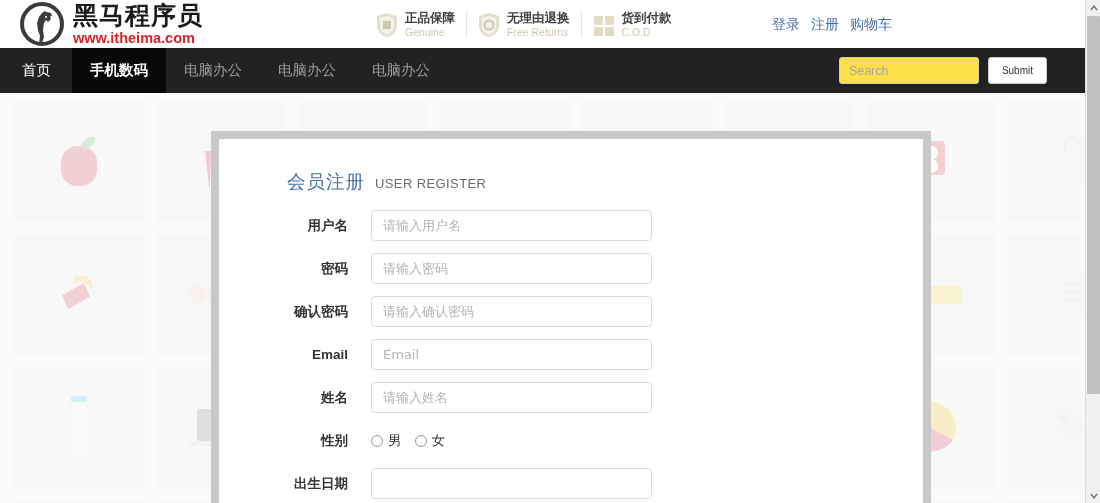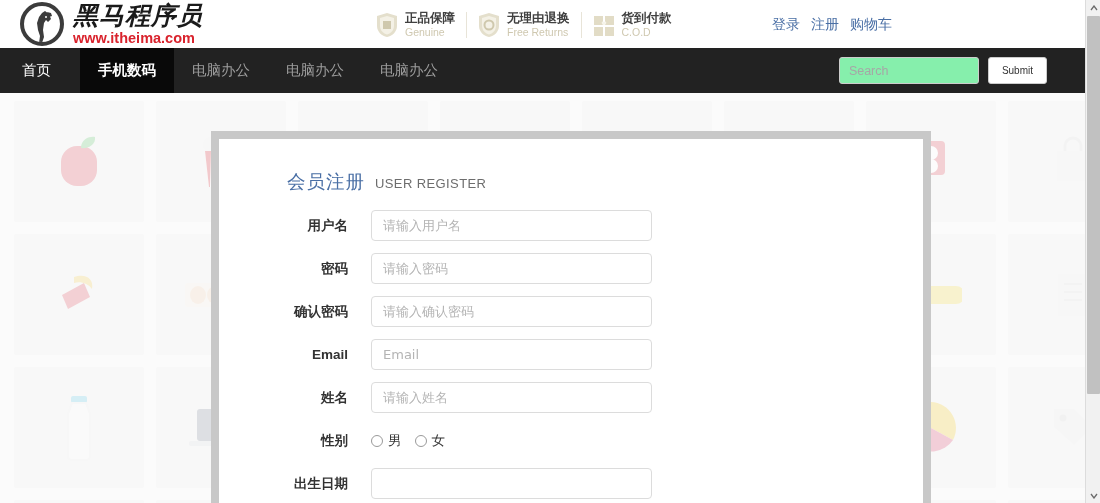--- a/index.html
+++ b/index.html
@@ -50,21 +50,20 @@
     left: 7px; top: 4px;
     width: 24px; height: 34px;
   }
   .logo-text { margin-left: 9px; line-height: 1; }
   .logo-cn {
     font-size: 25px;
     font-weight: bold;
     color: #1a1a1a;
     letter-spacing: 1px;
     font-family: "DejaVu Sans", sans-serif;
-    font-style: italic;
   }
   .logo-url {
     font-size: 14.5px;
     font-weight: bold;
     color: #d9232d;
     margin-top: 3px;
     font-family: "Liberation Sans", sans-serif;
   }
 
   .badges {
@@ -126,40 +125,40 @@
   .nav-item {
     display: flex;
     align-items: center;
     padding: 0 18px;
     font-size: 14.5px;
     color: #9d9d9d;
     font-family: "DejaVu Sans", sans-serif;
     cursor: pointer;
     white-space: nowrap;
   }
-  .nav-item.home { color: #ffffff; padding-left: 22px; padding-right: 29px; }
+  .nav-item.home { color: #ffffff; padding-left: 22px; padding-right: 21px; }
   .nav-item.active {
     background: #090909;
     color: #ffffff;
     font-weight: bold;
   }
   .nav-search {
     position: absolute;
     right: 38px; top: 9px;
     display: flex;
     align-items: center;
   }
   .search-input {
     width: 140px; height: 27px;
     border: 1px solid #cccccc;
     border-radius: 3px;
     padding: 0 9px;
     font-size: 12.5px;
     color: #555;
-    background: #86efac;
+    background: #fde047;
     outline: none;
     font-family: "Liberation Sans", sans-serif;
   }
   .search-input::placeholder { color: #a6a6a6; }
   .search-btn {
     margin-left: 9px;
     height: 27px;
     padding: 0 13px;
     border: 1px solid #cccccc;
     border-radius: 3px;

